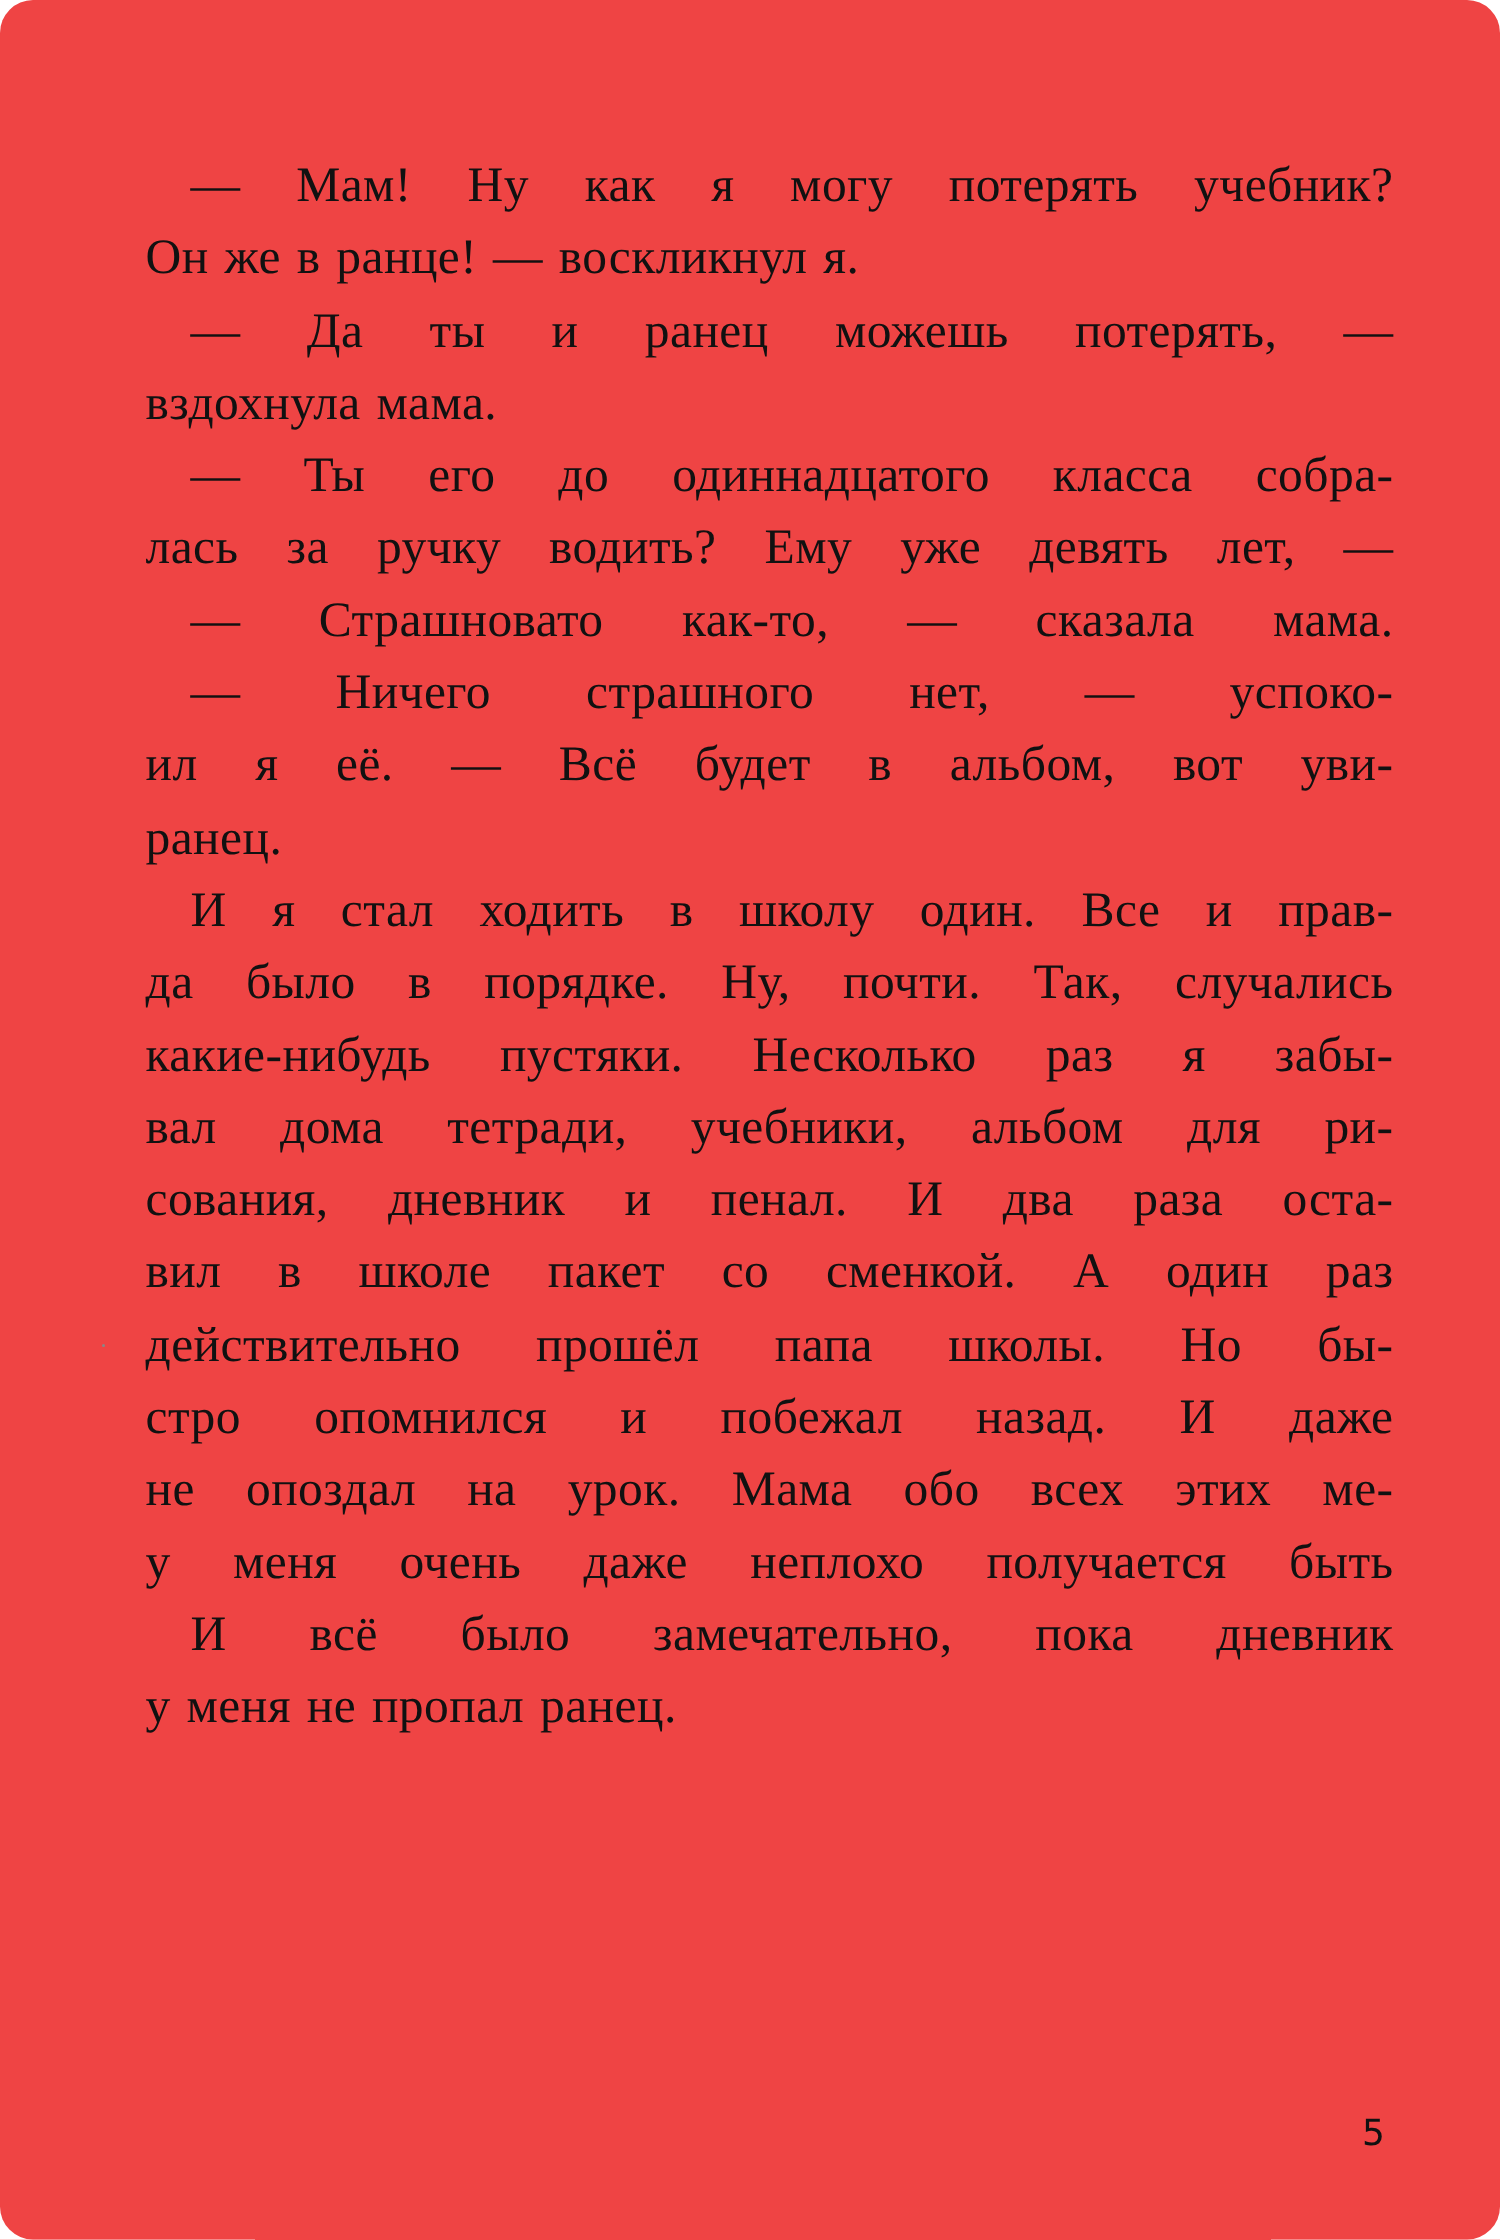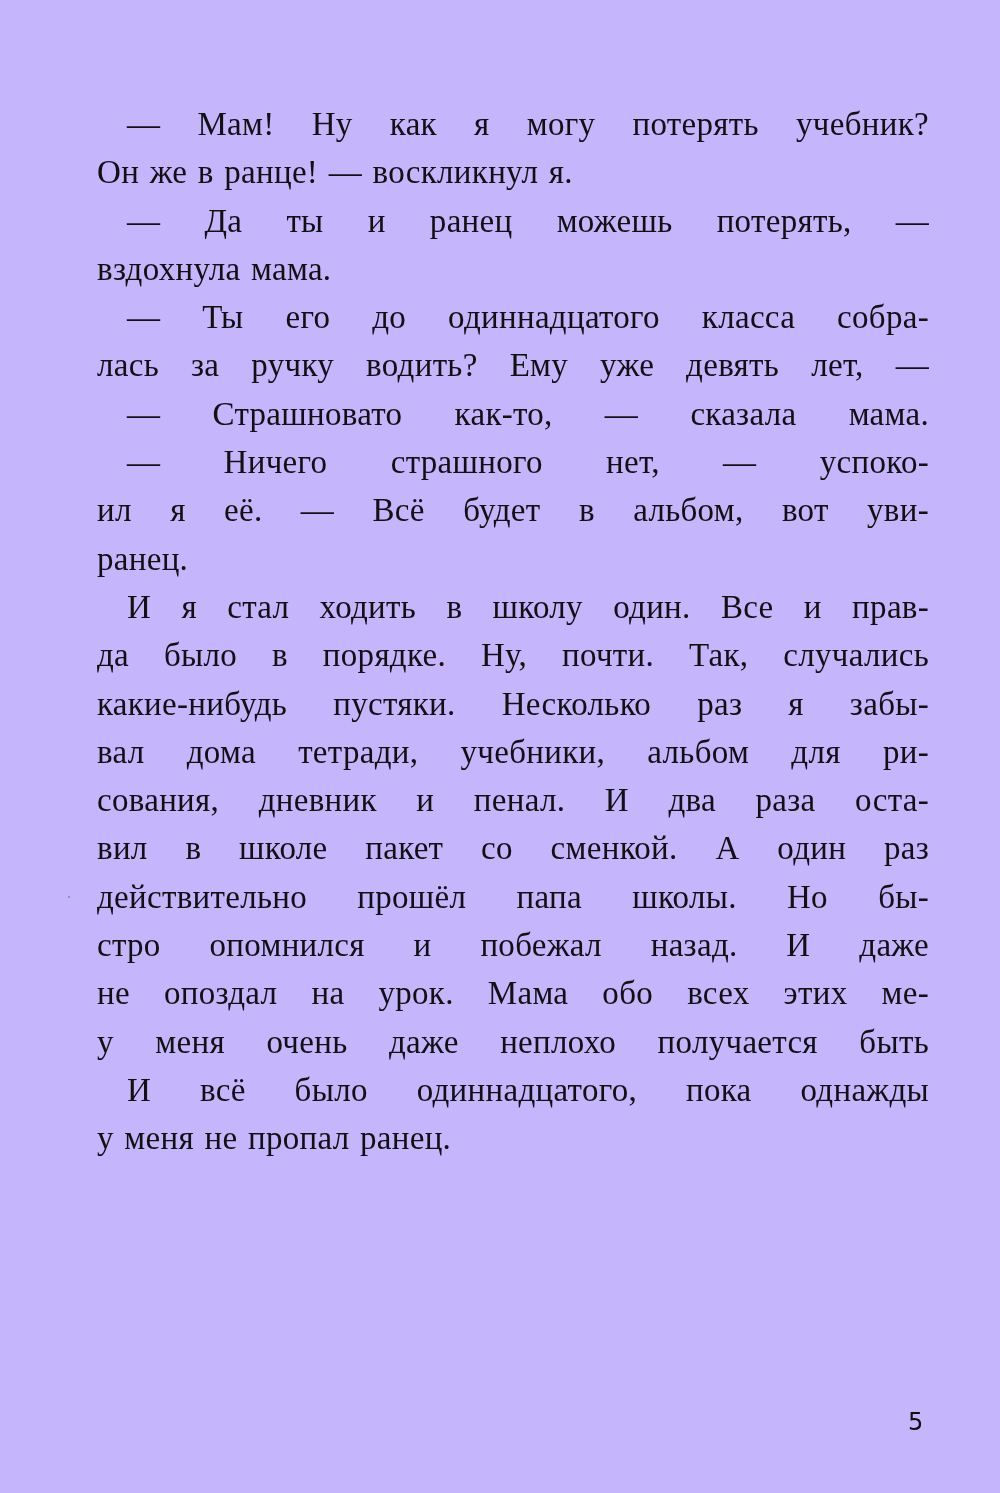--- a/index.html
+++ b/index.html
@@ -13,21 +13,22 @@
       position: relative;
       overflow: hidden;
       font-family: "Liberation Serif", "DejaVu Serif", serif;
       color: #111111;
     }
     .page {
       position: absolute;
       left: 0; top: 0;
       width: 1000px;
       height: 1493px;
-      background: #c4b5fd;
+      background: #ef4444;
+      border-radius: 22px;
     }
     .text-block {
       position: absolute;
       left: 97px;
       top: 100px;
       width: 832px;
     }
     .line {
       display: block;
       height: 48.3px;
@@ -103,21 +104,21 @@
       <span class="line">вал дома тетради, учебники, альбом для ри-</span>
       <span class="line">сования, дневник и пенал. И два раза оста-</span>
       <span class="line">вил в школе пакет со сменкой. А один раз</span>
       <span class="line">действительно прошёл папа школы. Но бы-</span>
       <span class="line">стро опомнился и побежал назад. И даже</span>
       <span class="line">не опоздал на урок. Мама обо всех этих ме-</span>
       <span class="line">у меня очень даже неплохо получается быть</span>
     </div>
 
     <div>
-      <span class="line indent">И всё было одиннадцатого, пока однажды</span>
+      <span class="line indent">И всё было замечательно, пока дневник</span>
       <span class="line last">у меня не пропал ранец.</span>
     </div>
 
   </div>
 
   <div class="speck"></div>
 
   <div class="page-number">5</div>
 </div>
 

